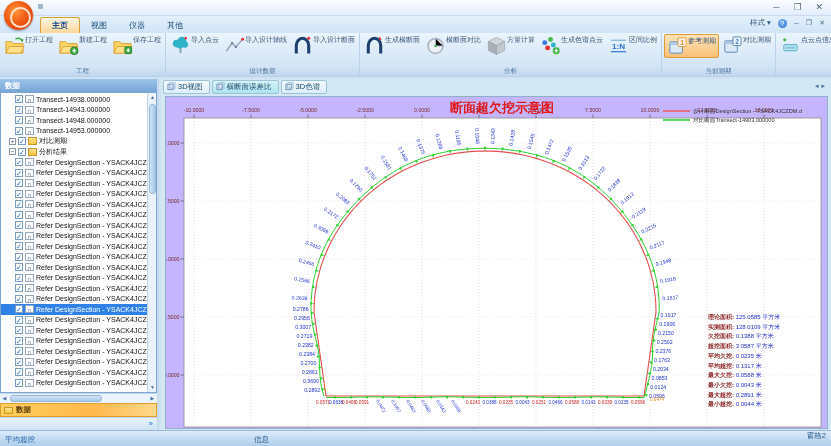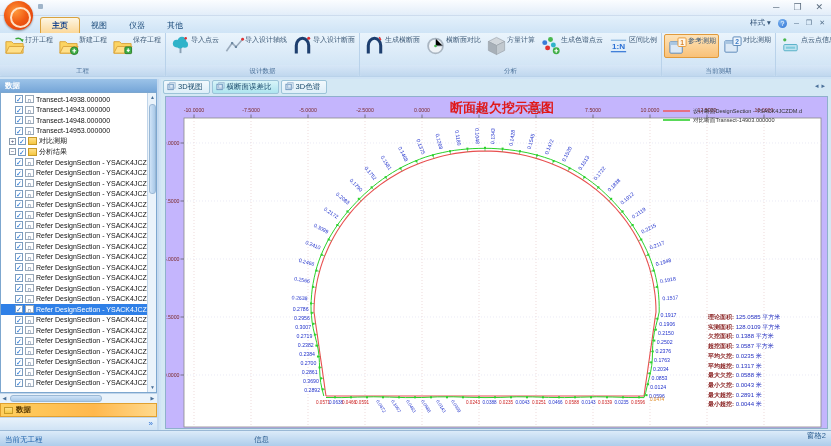--- a/index.html
+++ b/index.html
@@ -750,16 +750,16 @@
         <text x="542" y="270.5" font-size="6"><tspan fill="#8b2424" font-weight="bold">平均超挖:</tspan><tspan fill="#2430c0"> 0.1317 米</tspan></text>
         <text x="542" y="280.2" font-size="6"><tspan fill="#8b2424" font-weight="bold">最大欠挖:</tspan><tspan fill="#2430c0"> 0.0588 米</tspan></text>
         <text x="542" y="289.9" font-size="6"><tspan fill="#8b2424" font-weight="bold">最小欠挖:</tspan><tspan fill="#2430c0"> 0.0043 米</tspan></text>
         <text x="542" y="299.6" font-size="6"><tspan fill="#8b2424" font-weight="bold">最大超挖:</tspan><tspan fill="#2430c0"> 0.2891 米</tspan></text>
         <text x="542" y="309.3" font-size="6"><tspan fill="#8b2424" font-weight="bold">最小超挖:</tspan><tspan fill="#2430c0"> 0.0044 米</tspan></text>
       </svg>
   </div>
 </div>
 
 <div class="statusbar">
-  <span class="sl">当前无工程</span>
+  <span class="sl">平均超挖</span>
   <span class="sc">信息</span>
   <span class="sr">窗格2</span>
 </div>
 
 </body></html>

